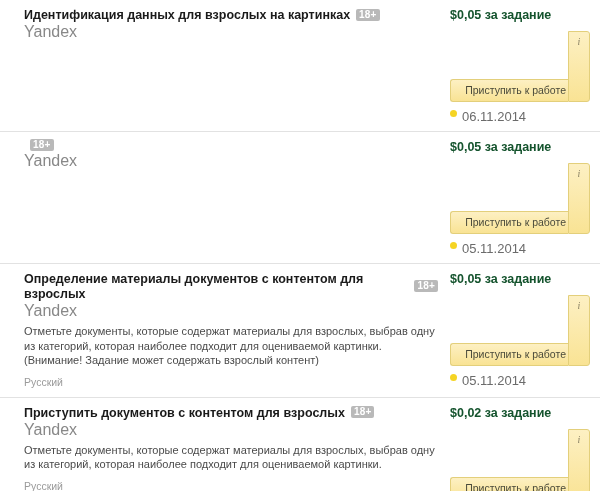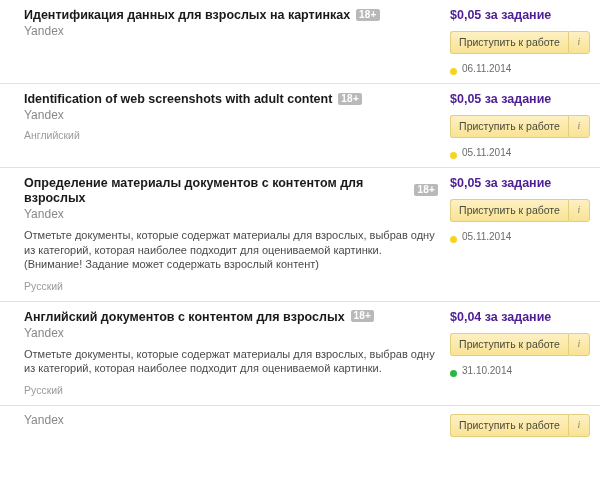--- a/index.html
+++ b/index.html
@@ -57,81 +57,82 @@
     font-size: 10px;
     font-weight: bold;
     line-height: 10px;
     padding: 1px 3px 1px 3px;
     border-radius: 2px;
     letter-spacing: 0.2px;
     position: relative;
     top: -1px;
   }
   .task-requester {
-    font-size: 12px;
+    font-size: 16px;
     color: #888888;
     margin-bottom: 7px;
     line-height: 13px;
   }
   .task-desc {
     font-size: 11px;
     color: #4a4a4a;
     line-height: 14.5px;
     margin-bottom: 8px;
   }
   .task-lang {
     font-size: 10.5px;
     color: #9a9a9a;
     line-height: 13px;
   }
   .task-price {
     font-size: 12.5px;
     font-weight: bold;
-    color: #4c1d95;
+    color: #14532d;
     margin: 0 0 8px 0;
     line-height: 15px;
   }
   .btn-row {
     display: flex;
     align-items: stretch;
     margin-bottom: 8px;
   }
   .start-button {
     flex: 1 1 auto;
     background: linear-gradient(to bottom, #fdf0c3, #f9e394);
     border: 1px solid #e3cf7b;
     border-radius: 3px 0 0 3px;
     border-right: none;
     color: #4a4a3a;
     font-size: 10.5px;
-    text-align: center;
+    text-align: right;
     padding: 4px 2px 4px 2px;
     line-height: 13px;
     cursor: pointer;
     white-space: nowrap;
     overflow: hidden;
+    margin-top: 48px;
   }
   .info-button {
     flex: 0 0 20px;
     width: 20px;
     background: linear-gradient(to bottom, #fdf0c3, #f9e394);
     border: 1px solid #e3cf7b;
     border-radius: 0 3px 3px 0;
     color: #8a8264;
     font-size: 10px;
     font-style: italic;
     font-family: "Liberation Serif", serif;
     text-align: center;
     line-height: 20px;
     cursor: pointer;
   }
   .date-line {
     display: flex;
-    align-items: flex-end;
-    font-size: 10px;
+    align-items: flex-start;
+    font-size: 13px;
     color: #6b6b6b;
     line-height: 13px;
   }
   .dot {
     width: 7px;
     height: 7px;
     border-radius: 50%;
     margin-right: 5px;
     flex: 0 0 7px;
   }
@@ -158,25 +159,23 @@
         </div>
         <div class="date-line">
           <span class="dot yellow"></span>
           <span>06.11.2014</span>
         </div>
       </div>
     </div>
     <div class="task-row">
       <div class="task-main">
         <div class="title-line">
-          <span class="task-title">Identification of web screenshots with adult content</span>
-          <span class="adult-badge">18+</span>
-        </div>
-        <div class="task-requester">Yandex</div>
-        <div class="task-lang">Английский</div>
+          <span class="adult-badge">18+</span>
+        </div>
+        <div class="task-requester">Yandex</div>
       </div>
       <div class="task-side">
         <div class="task-price">$0,05 за задание</div>
         <div class="btn-row">
           <div class="start-button">Приступить к работе</div>
           <div class="info-button">i</div>
         </div>
         <div class="date-line">
           <span class="dot yellow"></span>
           <span>05.11.2014</span>
@@ -201,29 +200,29 @@
         </div>
         <div class="date-line">
           <span class="dot yellow"></span>
           <span>05.11.2014</span>
         </div>
       </div>
     </div>
     <div class="task-row">
       <div class="task-main">
         <div class="title-line">
-          <span class="task-title">Английский документов с контентом для взрослых</span>
+          <span class="task-title">Приступить документов с контентом для взрослых</span>
           <span class="adult-badge">18+</span>
         </div>
         <div class="task-requester">Yandex</div>
         <div class="task-desc">Отметьте документы, которые содержат материалы для взрослых, выбрав одну из категорий, которая наиболее подходит для оцениваемой картинки.</div>
         <div class="task-lang">Русский</div>
       </div>
       <div class="task-side">
-        <div class="task-price">$0,04 за задание</div>
+        <div class="task-price">$0,02 за задание</div>
         <div class="btn-row">
           <div class="start-button">Приступить к работе</div>
           <div class="info-button">i</div>
         </div>
         <div class="date-line">
           <span class="dot green"></span>
           <span>31.10.2014</span>
         </div>
       </div>
     </div>

